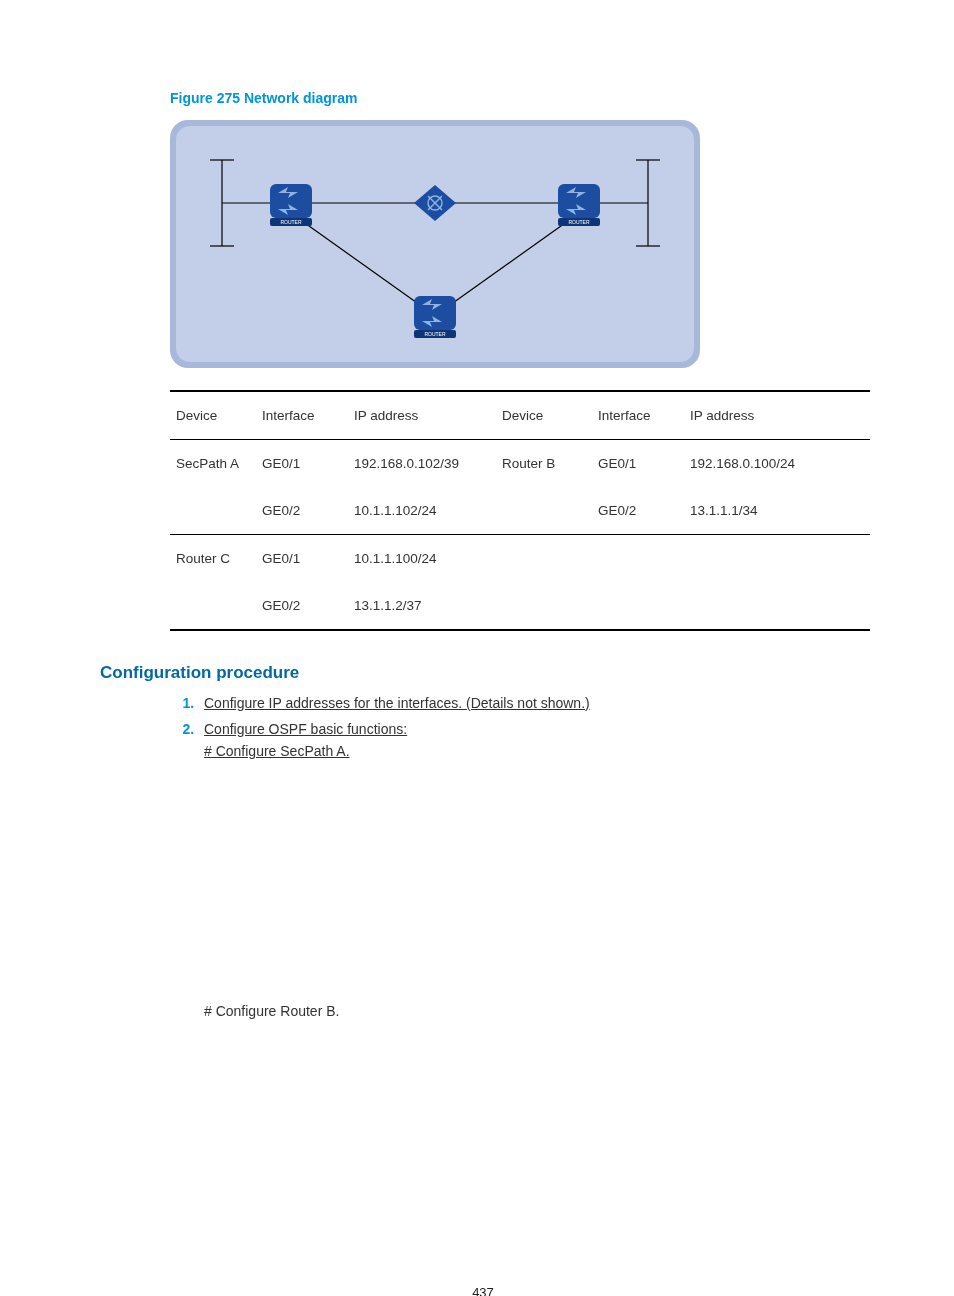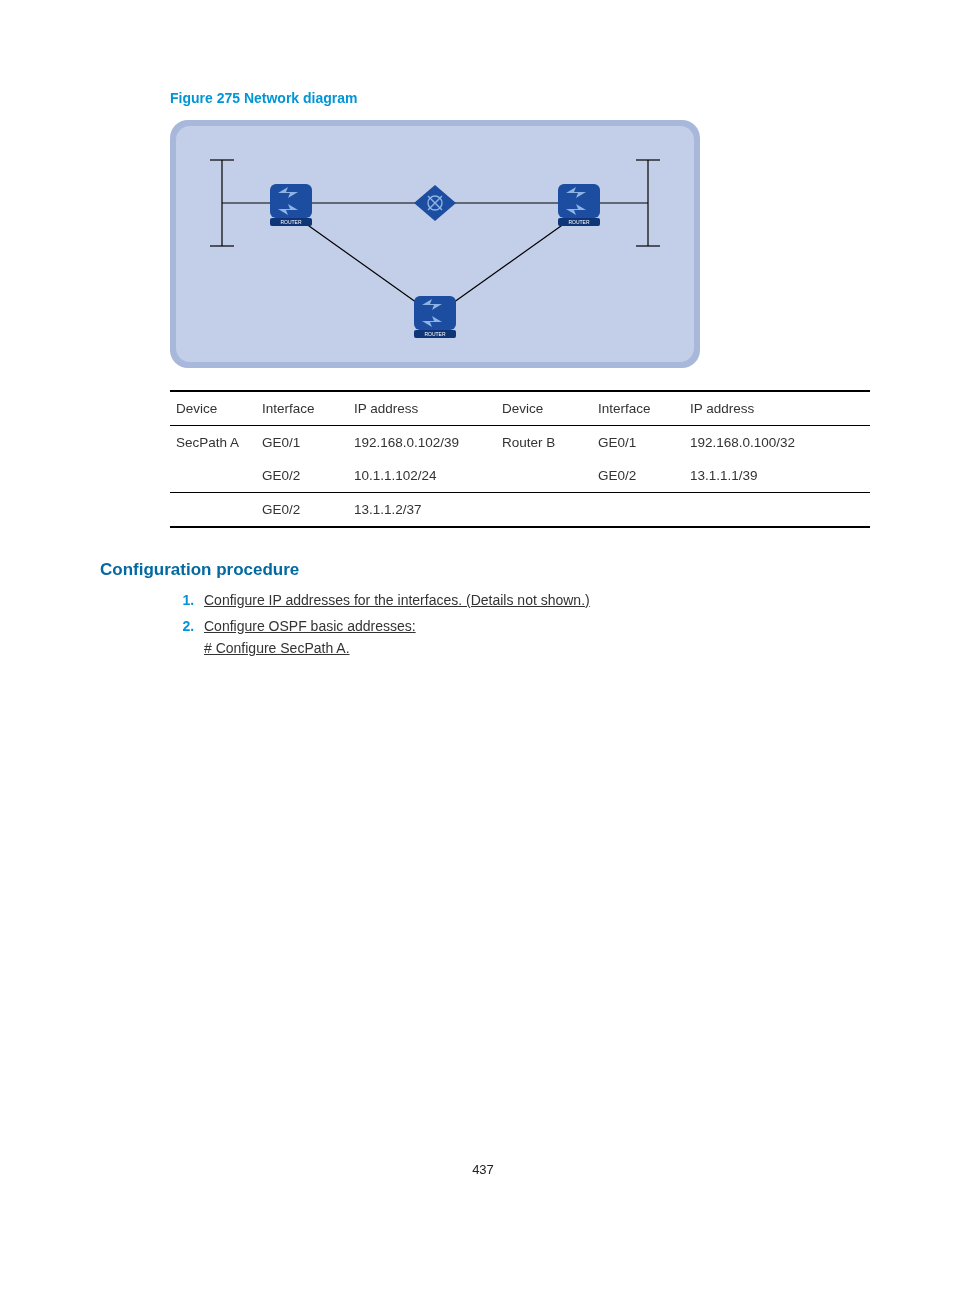--- a/index.html
+++ b/index.html
@@ -40,21 +40,21 @@
 
   .addr-table {
     margin-left: 70px;
     margin-top: 22px;
     width: 700px;
     border-collapse: collapse;
     font-size: 13.5px;
   }
   .addr-table th, .addr-table td {
     text-align: left;
-    padding: 9px 6px;
+    padding: 16px 6px;
     font-weight: normal;
   }
   .addr-table thead tr {
     border-top: 2px solid #000;
     border-bottom: 1px solid #000;
   }
   .addr-table tbody tr.sep {
     border-bottom: 1px solid #000;
   }
   .addr-table tbody tr.last {
@@ -176,52 +176,61 @@
         <th>IP address</th>
       </tr>
     </thead>
     <tbody>
       <tr>
         <td>SecPath A</td>
         <td>GE0/1</td>
         <td>192.168.0.102/39</td>
         <td>Router B</td>
         <td>GE0/1</td>
-        <td>192.168.0.100/32</td>
+        <td>192.168.0.100/24</td>
       </tr>
       <tr class="sep">
         <td></td>
         <td>GE0/2</td>
         <td>10.1.1.102/24</td>
         <td></td>
         <td>GE0/2</td>
-        <td>13.1.1.1/39</td>
+        <td>13.1.1.1/34</td>
+      </tr>
+      <tr>
+        <td>Router C</td>
+        <td>GE0/1</td>
+        <td>10.1.1.100/24</td>
+        <td></td>
+        <td></td>
+        <td></td>
       </tr>
       <tr class="last">
         <td></td>
         <td>GE0/2</td>
         <td>13.1.1.2/37</td>
         <td></td>
         <td></td>
         <td></td>
       </tr>
     </tbody>
   </table>
 
   <div class="h2">Configuration procedure</div>
 
   <ol class="steps">
     <li><span>Configure IP addresses for the interfaces. (Details not shown.)</span></li>
     <li>
-      <span>Configure OSPF basic addresses:</span>
+      <span>Configure OSPF basic functions:</span>
       <div style="margin-top:6px"># Configure SecPath A.</div>
     </li>
   </ol>
 
   <div class="gap"></div>
 
+  <div class="note"># Configure Router B.</div>
 
   <div class="gap2"></div>
 
 
   <div class="pagenum">437</div>
 
 </div>
 
 </body></html>

